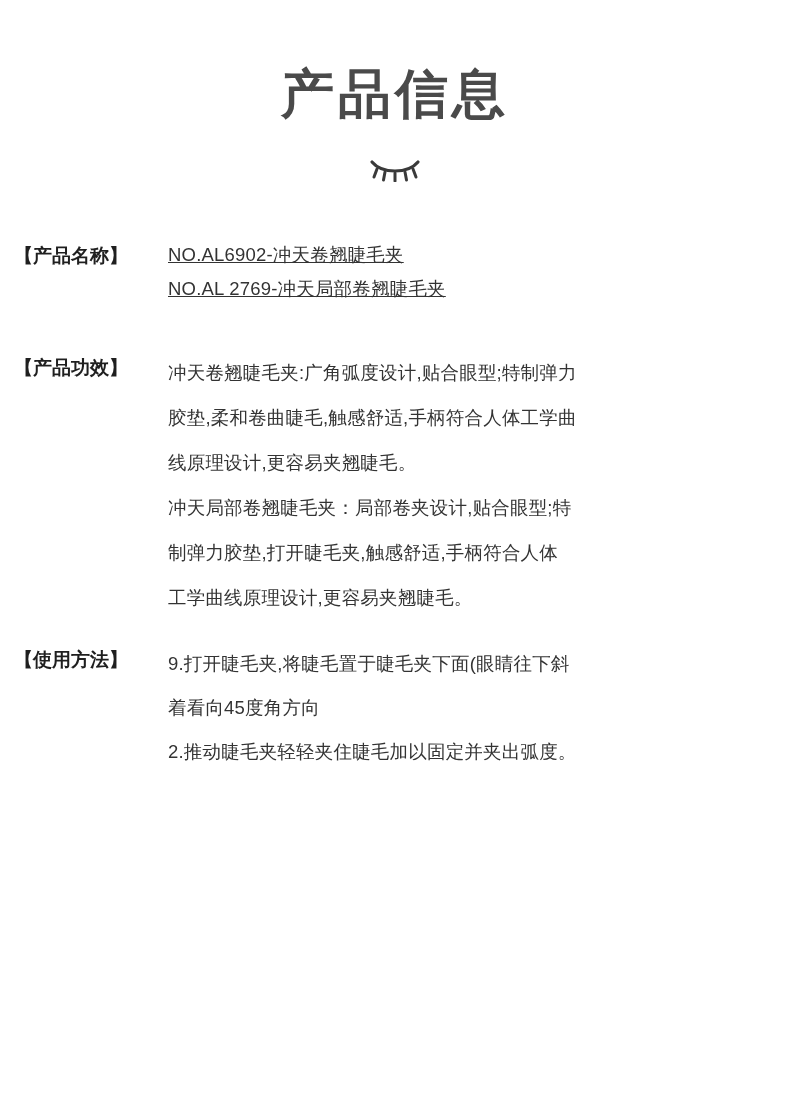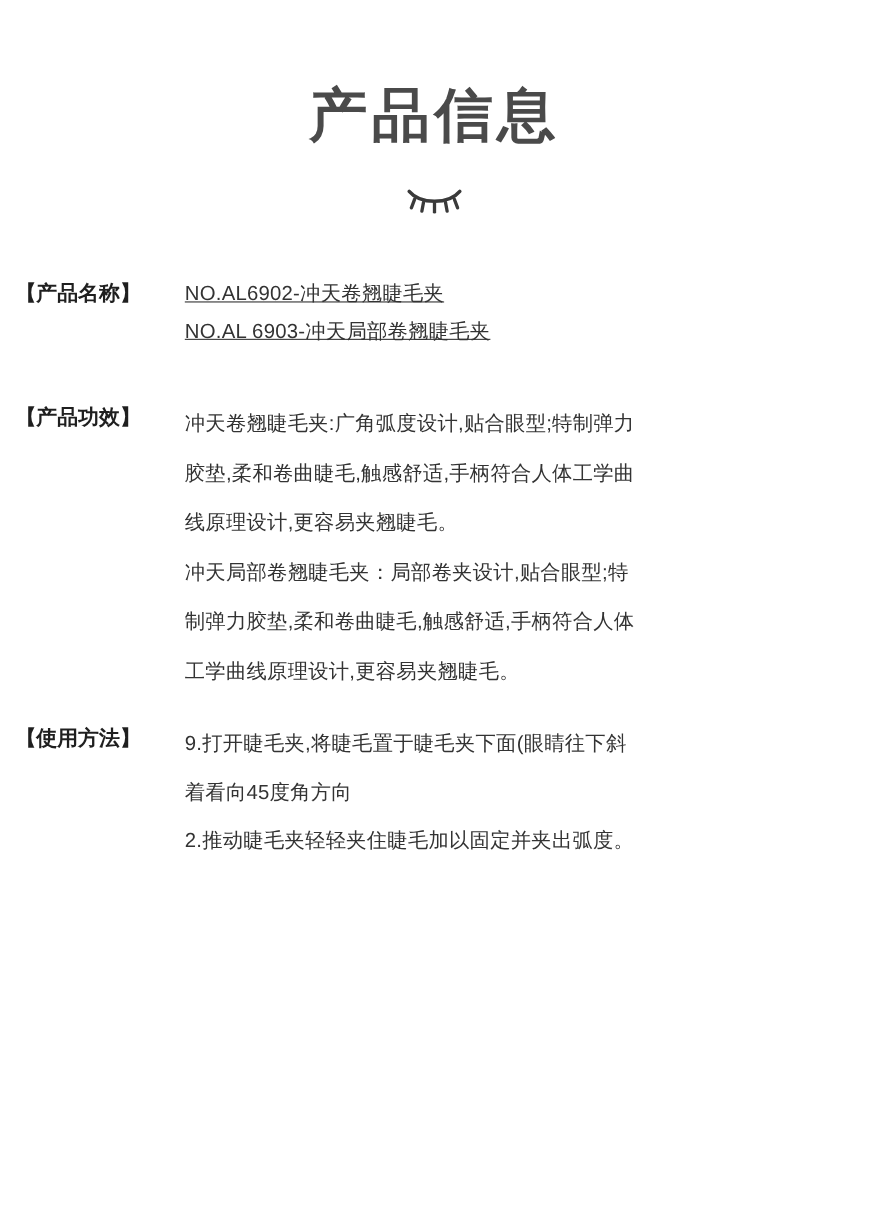--- a/index.html
+++ b/index.html
@@ -25,21 +25,21 @@
   .title-block {
     text-align: center;
     padding-top: 62px;
   }
   .page-title {
     font-size: 53px;
     font-weight: bold;
     letter-spacing: 4px;
     color: #4a4a4a;
     line-height: 1.2;
-    margin: 12px;
+    margin: 0;
   }
   .lash-ornament {
     margin: 30px auto 0 auto;
     width: 60px;
     height: 30px;
     position: relative;
   }
   .lash-ornament svg {
     display: block;
     margin: 0 auto;
@@ -108,35 +108,35 @@
       </svg>
     </div>
   </div>
 
   <div class="content">
 
     <div class="row gap-large">
       <div class="label">【产品名称】</div>
       <div class="value tight">
         <span class="line">NO.AL6902-冲天卷翘睫毛夹</span>
-        <span class="line">NO.AL 6903-冲天局部卷翘睫毛夹</span>
+        <span class="line">NO.AL 2769-冲天局部卷翘睫毛夹</span>
       </div>
     </div>
 
     <div class="row gap-large">
     </div>
 
     <div class="row gap-large">
       <div class="label">【产品功效】</div>
       <div class="value spaced">
         <span class="line">冲天卷翘睫毛夹:广角弧度设计,贴合眼型;特制弹力</span>
         <span class="line">胶垫,柔和卷曲睫毛,触感舒适,手柄符合人体工学曲</span>
         <span class="line">线原理设计,更容易夹翘睫毛。</span>
         <span class="line">冲天局部卷翘睫毛夹：局部卷夹设计,贴合眼型;特</span>
-        <span class="line">制弹力胶垫,柔和卷曲睫毛,触感舒适,手柄符合人体</span>
+        <span class="line">制弹力胶垫,打开睫毛夹,触感舒适,手柄符合人体</span>
         <span class="line">工学曲线原理设计,更容易夹翘睫毛。</span>
       </div>
     </div>
 
     <div class="row gap-large">
       <div class="label">【使用方法】</div>
       <div class="value usage">
         <span class="line">9.打开睫毛夹,将睫毛置于睫毛夹下面(眼睛往下斜</span>
         <span class="line">着看向45度角方向</span>
         <span class="line">2.推动睫毛夹轻轻夹住睫毛加以固定并夹出弧度。</span>

